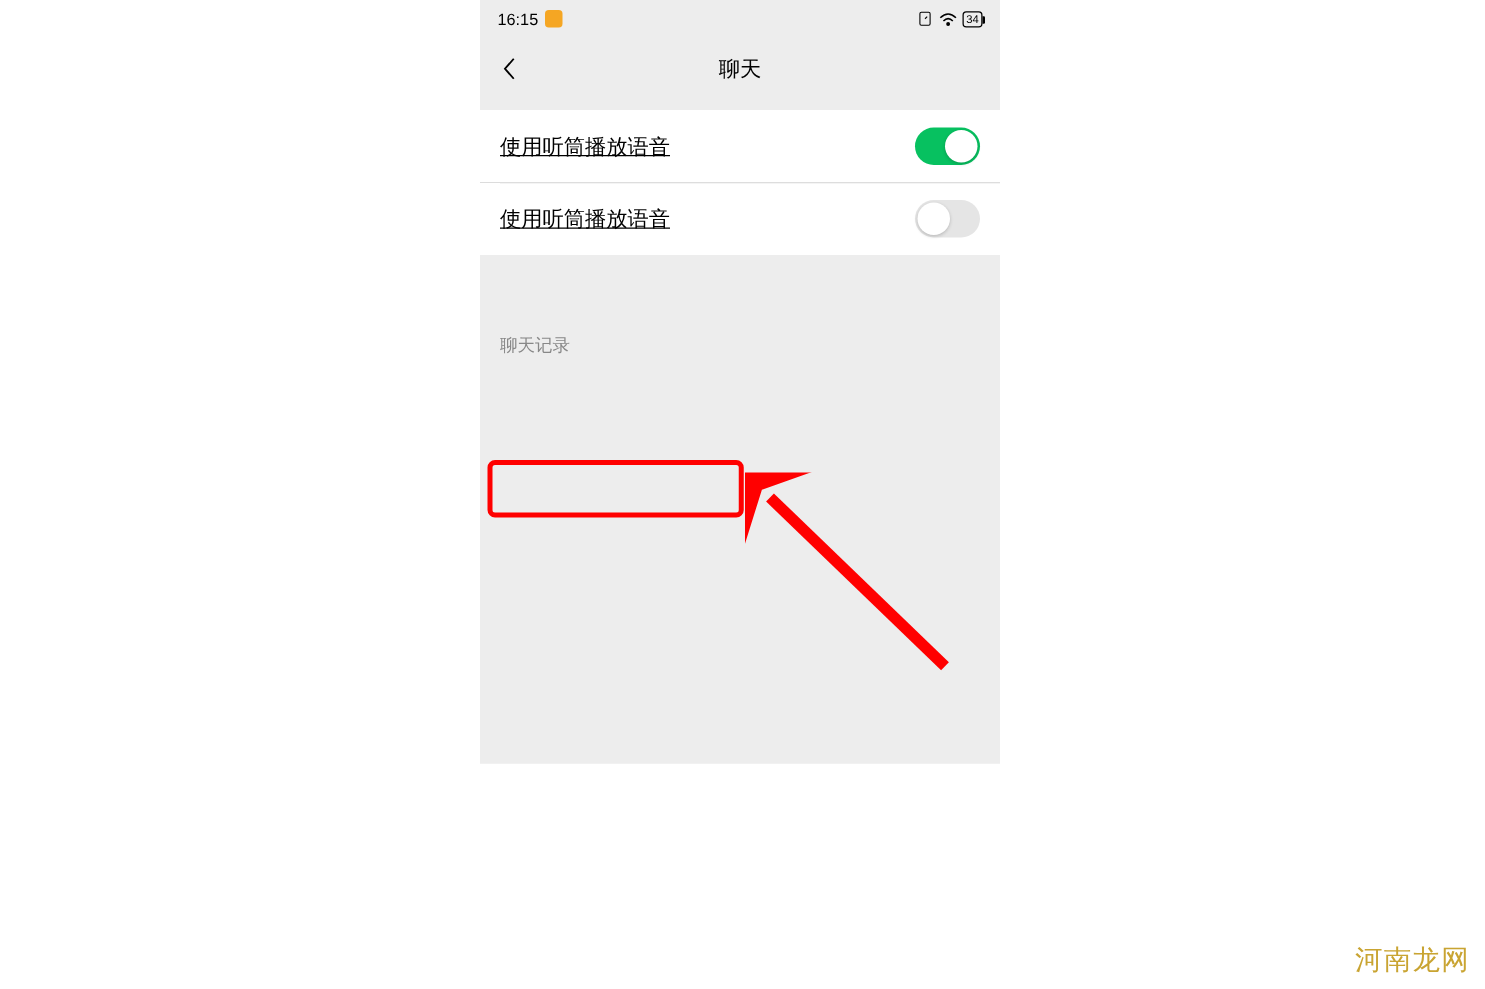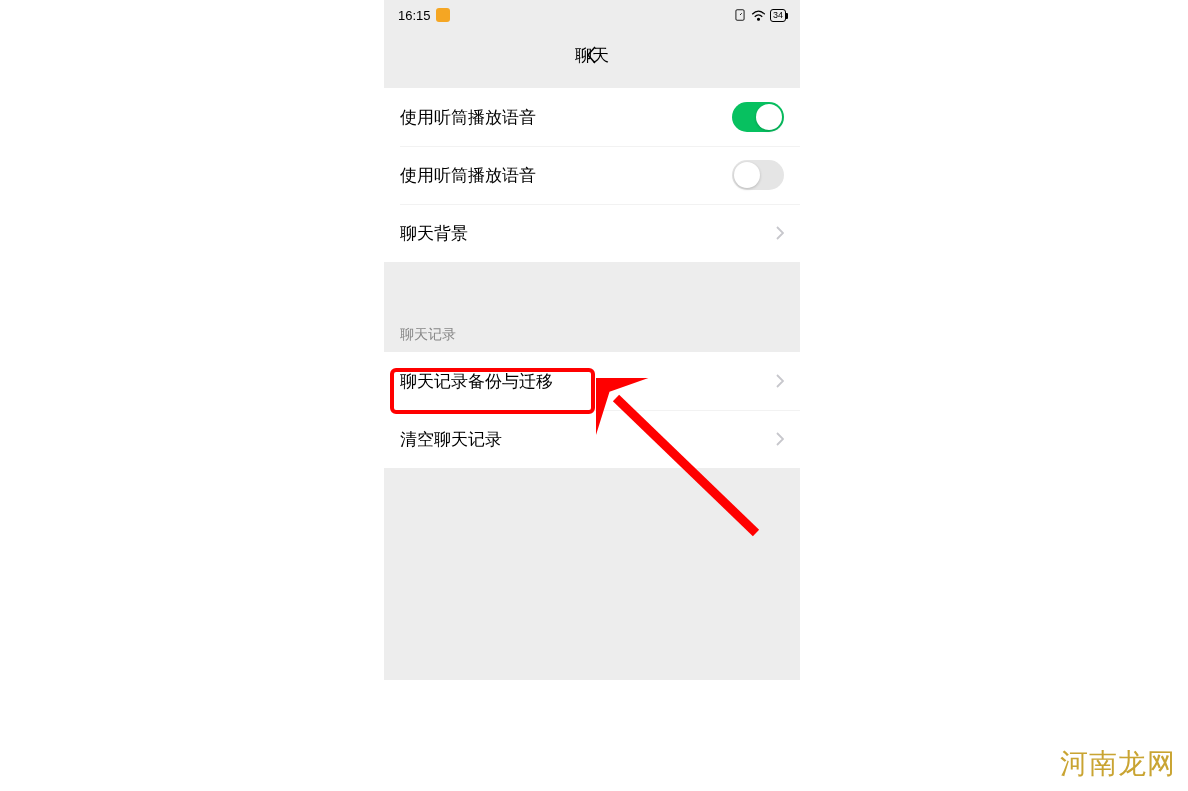--- a/index.html
+++ b/index.html
@@ -9,21 +9,21 @@
       background: #ffffff;
       font-family: -apple-system, "PingFang SC", "Microsoft YaHei", sans-serif;
       position: relative;
       overflow: hidden;
     }
     .phone-frame {
       position: absolute;
       left: 384px;
       top: 0;
       width: 416px;
-      height: 680px;
+      height: 611px;
       background: #ededed;
       overflow: hidden;
     }
     .status-bar {
       height: 30px;
       display: flex;
       align-items: center;
       justify-content: space-between;
       padding: 0 14px;
       font-size: 13px;
@@ -36,40 +36,40 @@
       background: #f5a623;
       border-radius: 3px;
       display:inline-block;
     }
     .nav-header {
       height: 50px;
       display: flex;
       align-items: center;
       position: relative;
       padding: 0 12px;
-      justify-content: center;
     }
     .back-chevron {
       width: 24px;
       height: 24px;
       display: flex;
       align-items: center;
       justify-content: center;
       cursor: pointer;
     }
     .nav-title {
       position: absolute;
       left: 50%;
       transform: translateX(-50%);
       font-size: 17px;
       color: #000;
       font-weight: 400;
     }
     .section-group {
       background: #737373;
+      text-decoration: underline;
     }
     .mt-gap { margin-top: 8px; }
     .row {
       height: 58px;
       display: flex;
       align-items: center;
       justify-content: space-between;
       padding: 0 16px;
       background: #fff;
       position: relative;
@@ -125,21 +125,21 @@
       pointer-events: none;
     }
     .arrow-annotation {
       position: absolute;
       pointer-events: none;
     }
     .watermark {
       position: absolute;
       right: 12px;
       bottom: 8px;
-      font-size: 28px;
+      font-size: 22px;
       color: #c9a432;
       letter-spacing: 1px;
       font-family: "KaiTi","STKaiti",serif;
     }
     .battery-box {
       display:inline-flex;
       align-items:center;
       border:1px solid #000;
       border-radius:3px;
       padding:0 2px;
@@ -202,44 +202,24 @@
       <div class="toggle toggle-on">
         <div class="toggle-knob"></div>
       </div>
     </div>
     <div class="row">
       <span class="row-label">使用听筒播放语音</span>
       <div class="toggle toggle-off">
         <div class="toggle-knob"></div>
       </div>
     </div>
-    <div class="row">
-      <span class="row-label">聊天背景</span>
-      <svg class="chevron-right" width="8" height="14" viewBox="0 0 8 14" fill="none" stroke="#c7c7cc" stroke-width="1.8">
-          <path d="M1 1 L7 7 L1 13"></path>
-        </svg>
-    </div>
   </div>
 
   <div class="section-header">聊天记录</div>
 
-  <div class="section-group">
-    <div class="row">
-      <span class="row-label">聊天记录备份与迁移</span>
-      <svg class="chevron-right" width="8" height="14" viewBox="0 0 8 14" fill="none" stroke="#c7c7cc" stroke-width="1.8">
-          <path d="M1 1 L7 7 L1 13"></path>
-        </svg>
-    </div>
-    <div class="row">
-      <span class="row-label">清空聊天记录</span>
-      <svg class="chevron-right" width="8" height="14" viewBox="0 0 8 14" fill="none" stroke="#c7c7cc" stroke-width="1.8">
-          <path d="M1 1 L7 7 L1 13"></path>
-        </svg>
-    </div>
-  </div>
 
 </div>
 
 <div class="highlight-box" style="left:390px; top:368px; width:205px; height:46px;"></div>
 
 <svg class="arrow-annotation" style="left:596px; top:378px;" width="170" height="170" viewBox="0 0 170 170">
   <defs>
     <marker id="arrowhead" markerWidth="12" markerHeight="12" refX="2" refY="6" orient="auto">
       <path d="M0,0 L12,6 L0,12 L3,6 Z" fill="#ff0000"></path>
     </marker>

